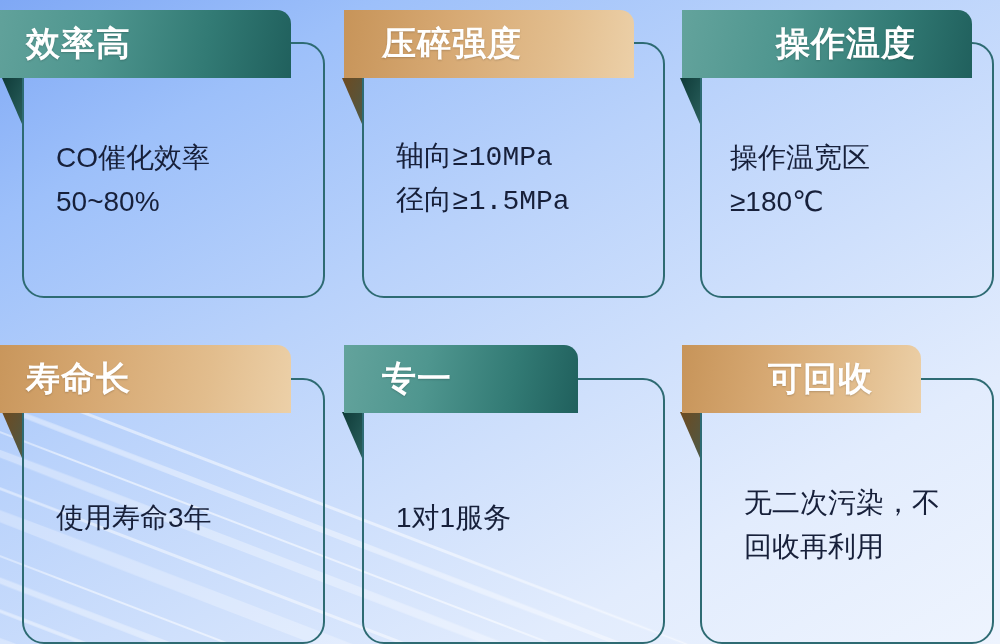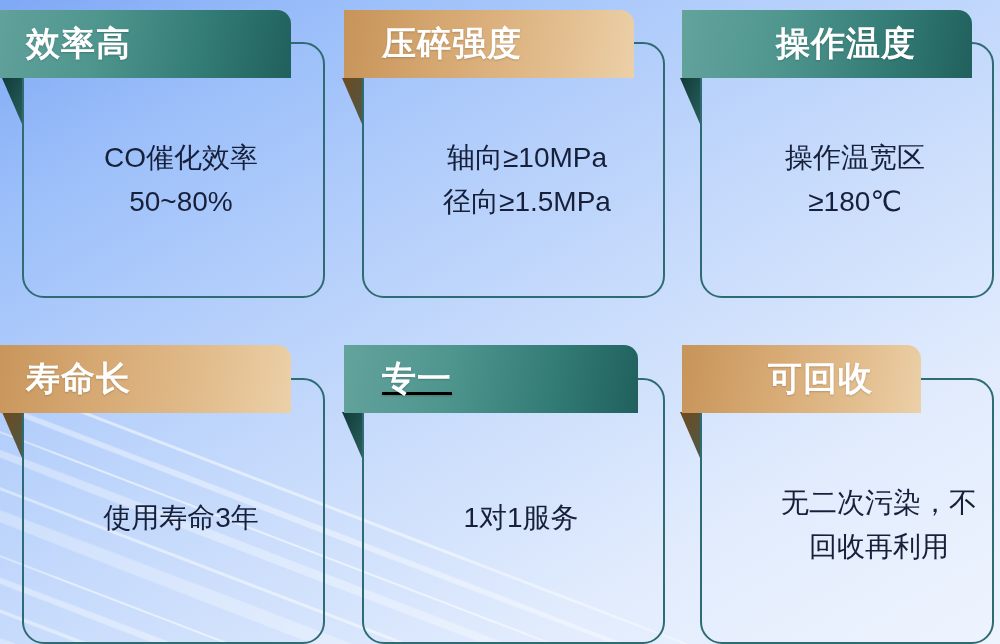--- a/index.html
+++ b/index.html
@@ -108,21 +108,20 @@
     display: flex;
     flex-direction: column;
     justify-content: center;
     z-index: 1;
   }
   .body-line {
     color: #17203a;
     font-size: 28px;
     line-height: 44px;
     white-space: nowrap;
-    text-align: center;
   }
 </style>
 </head>
 <body>
 
 <div id="stage">
 
   <div class="swoosh-layer" id="swoosh-layer">
       <div class="swoosh" style="top: 10px; width: 980px; height: 3px; background: rgba(255, 255, 255, 0.5); transform: rotate(21deg);"></div>
       <div class="swoosh" style="top: 34px; width: 960px; height: 6px; background: rgba(255, 255, 255, 0.4); transform: rotate(21deg);"></div>
@@ -146,21 +145,21 @@
   <div class="card-body" style="left:56px; top:120px; width:250px; height:120px;">
     <div class="body-line">CO催化效率</div>
     <div class="body-line">50~80%</div>
   </div>
 
   <div class="card" style="left:362px; top:42px; width:303px; height:256px;"></div>
   <div class="fold tan" style="left:342px; top:78px;"></div>
   <div class="banner tan" style="left:344px; top:10px; width:290px;text-align:center;">
     <span class="banner-label">压碎强度</span>
   </div>
-  <div class="card-body" style="left:396px; top:120px; width:262px; height:120px;">
+  <div class="card-body" style="left:396px; top:120px; width:262px; height:120px;font-family:Liberation Mono, monospace;">
     <div class="body-line">轴向≥10MPa</div>
     <div class="body-line">径向≥1.5MPa</div>
   </div>
 
   <div class="card" style="left:700px; top:42px; width:294px; height:256px;"></div>
   <div class="fold teal" style="left:680px; top:78px;"></div>
   <div class="banner teal" style="left:682px; top:10px; width:290px;justify-content:center;">
     <span class="banner-label">操作温度</span>
   </div>
   <div class="card-body" style="left:730px; top:120px; width:250px; height:120px;">
@@ -172,21 +171,21 @@
   <div class="fold tan" style="left:2px; top:412px;"></div>
   <div class="banner tan" style="left:-12px; top:345px; width:303px;">
     <span class="banner-label">寿命长</span>
   </div>
   <div class="card-body" style="left:56px; top:478px; width:250px; height:80px;">
     <div class="body-line">使用寿命3年</div>
   </div>
 
   <div class="card" style="left:362px; top:378px; width:303px; height:266px;"></div>
   <div class="fold teal" style="left:342px; top:412px;"></div>
-  <div class="banner teal" style="left:344px; top:345px; width:294px;text-decoration:underline;">
+  <div class="banner teal" style="left:344px; top:345px; width:234px;">
     <span class="banner-label">专一</span>
   </div>
   <div class="card-body" style="left:396px; top:478px; width:250px; height:80px;">
     <div class="body-line">1对1服务</div>
   </div>
 
   <div class="card" style="left:700px; top:378px; width:294px; height:266px;"></div>
   <div class="fold tan" style="left:680px; top:412px;"></div>
   <div class="banner tan" style="left:682px; top:345px; width:239px;justify-content:center;">
     <span class="banner-label">可回收</span>

